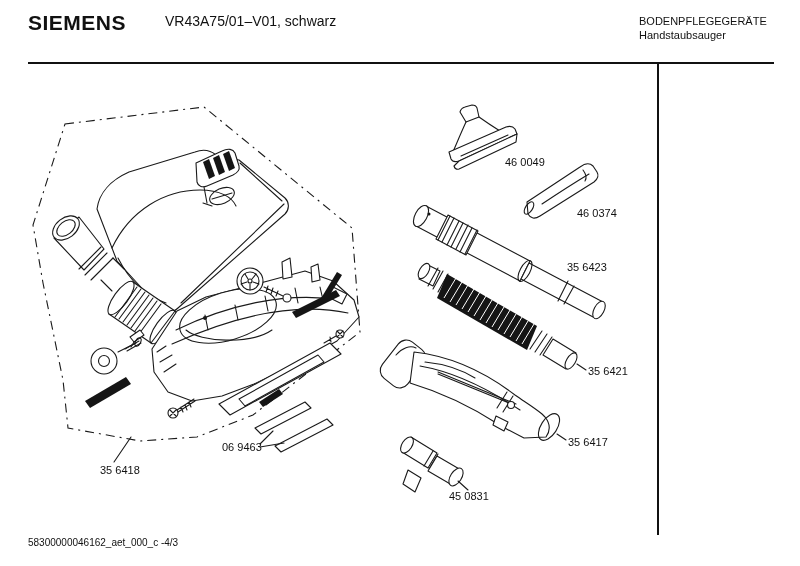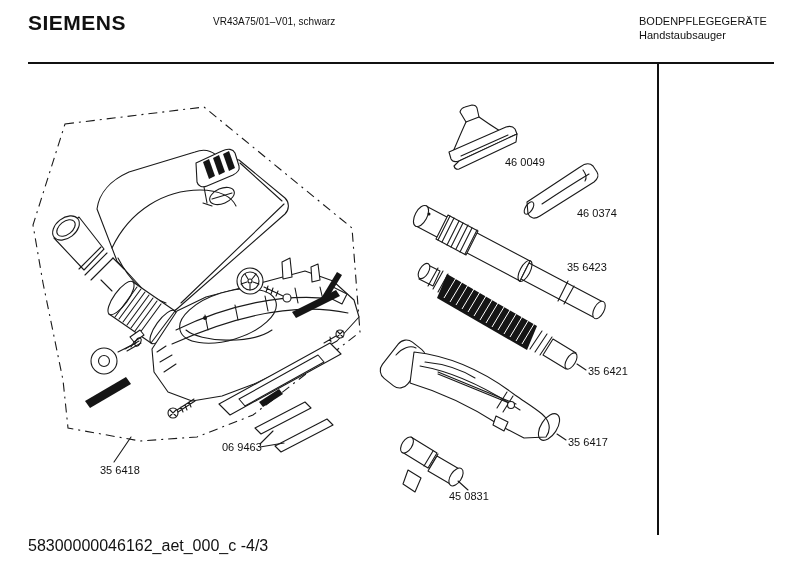--- a/index.html
+++ b/index.html
@@ -5,33 +5,33 @@
   html,body{margin:0;padding:0;background:#e8e8e8;}
   .page{
     position:relative;width:800px;height:566px;background:#ffffff;
     font-family:"Liberation Sans",sans-serif;color:#111;overflow:hidden;
   }
   .brand{
     position:absolute;left:28px;top:11px;font-size:21px;font-weight:800;
     letter-spacing:.5px;color:#111;
   }
   .models{
-    position:absolute;left:165px;top:15px;font-size:10px;line-height:13.5px;color:#111;margin-left:48px;
+    position:absolute;left:165px;top:15px;font-size:14px;line-height:13.5px;color:#111;
   }
   .division{
     position:absolute;left:639px;top:15px;font-size:11px;line-height:13.5px;color:#111;
   }
   .rule-h{
     position:absolute;left:28px;top:62px;width:746px;height:1.5px;background:#111;
   }
   .rule-v{
     position:absolute;left:657px;top:62px;width:1.5px;height:473px;background:#111;
   }
   .footer{
-    position:absolute;left:28px;top:537px;font-size:16px;color:#111;
+    position:absolute;left:28px;top:537px;font-size:10px;color:#111;
   }
   svg.diagram{position:absolute;left:0;top:0;}
   svg .ln{stroke:#1a1a1a;stroke-width:1.1;fill:none;stroke-linecap:round;stroke-linejoin:round;}
   svg .wh{stroke:#1a1a1a;stroke-width:1.1;fill:#ffffff;stroke-linejoin:round;}
   svg .bk{fill:#151515;stroke:none;}
   svg .hair{stroke:#ffffff;stroke-width:1;fill:none;}
   svg .dash{stroke:#1a1a1a;stroke-width:1.1;fill:none;stroke-dasharray:9 5 2 5;}
   svg text{font-family:"Liberation Sans",sans-serif;font-size:11px;fill:#111;}
 </style>
 </head>

